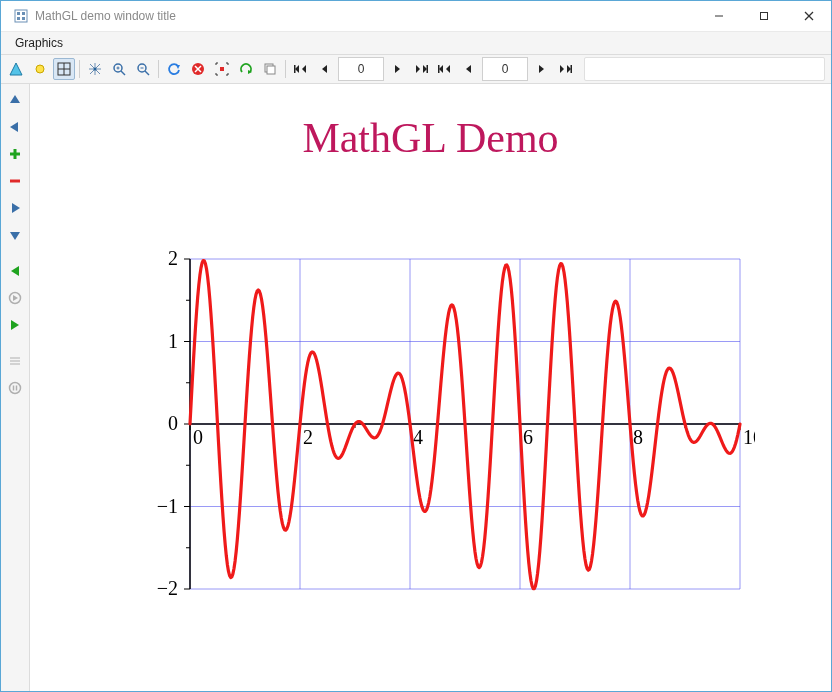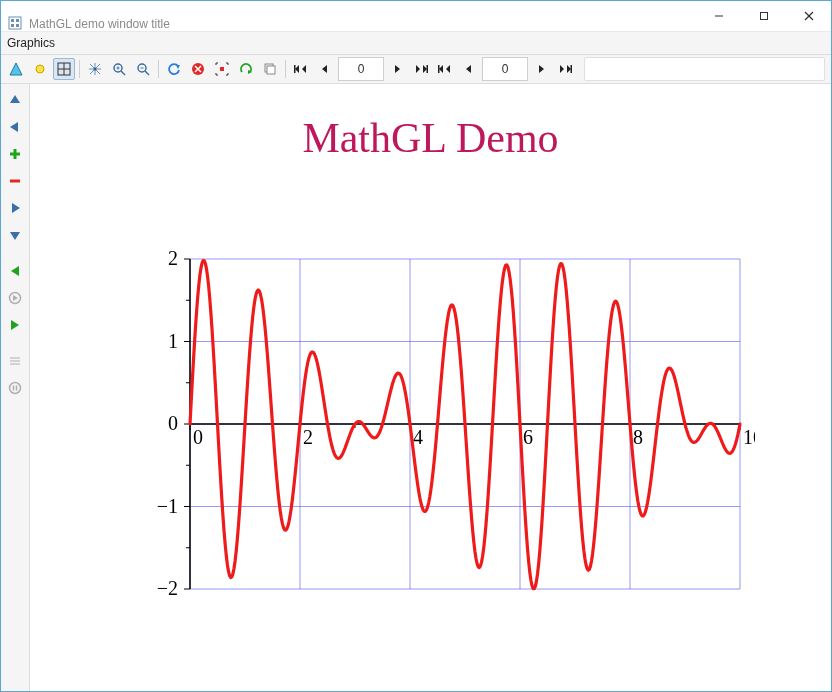--- a/index.html
+++ b/index.html
@@ -18,24 +18,24 @@
     height: 692px;
     border: 1px solid #5aa7d6;
     box-sizing: border-box;
     display: flex;
     flex-direction: column;
     background: #ffffff;
   }
   .titlebar {
     height: 30px;
     display: flex;
-    align-items: flex-end;
+    align-items: center;
     background: #ffffff;
     border-bottom: 1px solid #eaeaea;
-    padding-left: 6px;
+    padding-left: 12px;
   }
   .titlebar .app-icon {
     width: 16px;
     height: 16px;
     margin-right: 6px;
     display: inline-flex;
     align-items: center;
     justify-content: center;
   }
   .titlebar .title {
@@ -54,20 +54,21 @@
     justify-content: center;
     color: #555;
   }
 
   .menubar {
     height: 22px;
     background: #f5f5f5;
     border-bottom: 1px solid #dcdcdc;
     display: flex;
     align-items: center;
+    padding-left: 8px;
     font-size: 12px;
     color: #222;
   }
   .menubar .menu-item {
     padding: 2px 6px;
   }
 
   .toolbar-top {
     height: 28px;
     background: #f5f5f5;

